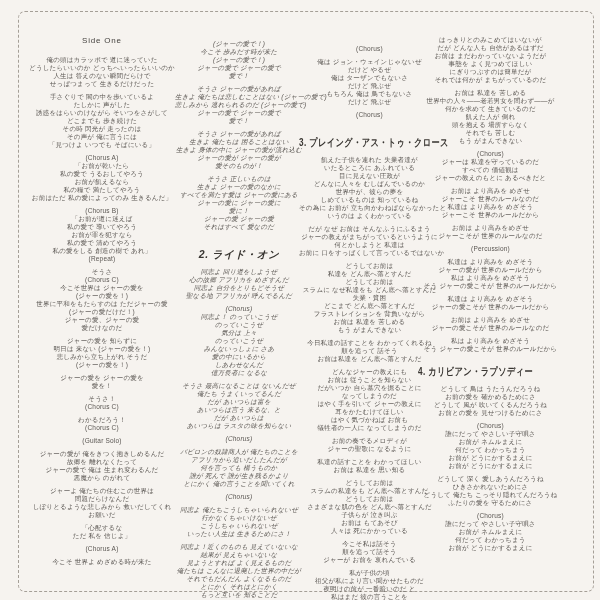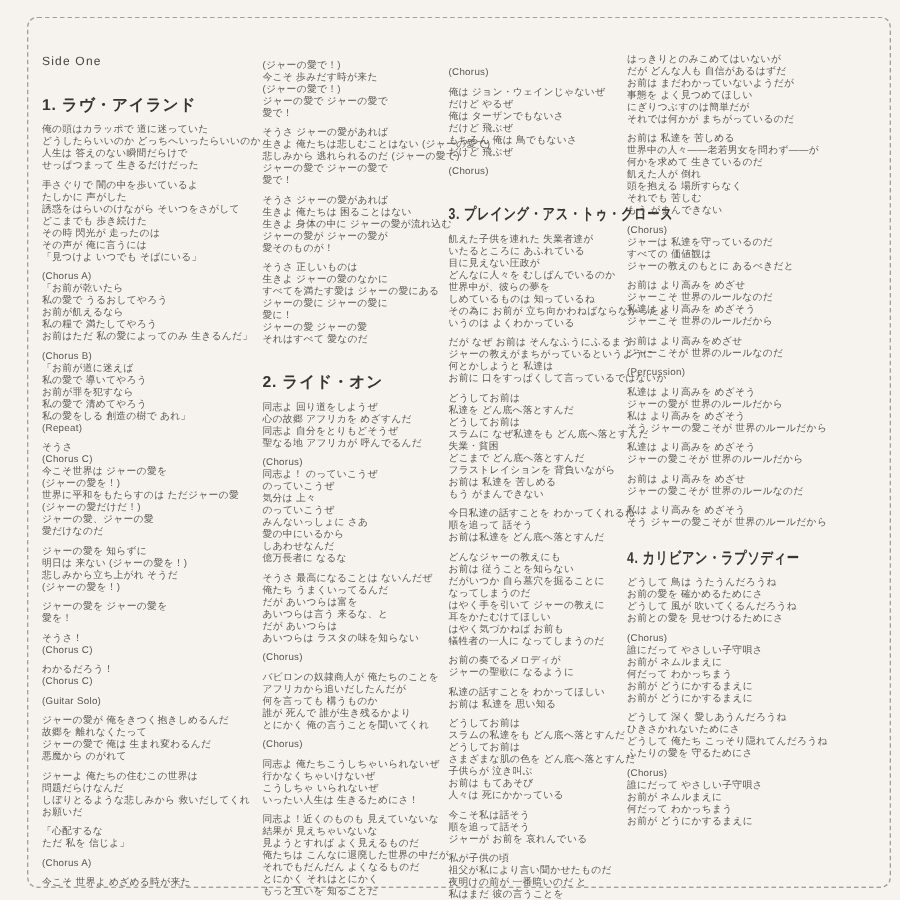--- a/index.html
+++ b/index.html
@@ -8,23 +8,23 @@
     background:#f7f4f0;
     font-family:"Liberation Sans",sans-serif;
     position:relative;overflow:hidden;
   }
   .paper{position:absolute;inset:0;background:#f6f3ef;}
   .frame{
     position:absolute;left:18px;top:11px;right:6px;bottom:8px;
     border:1.5px dashed #a59f97;border-radius:7px;
     pointer-events:none;
   }
-  .col{position:absolute;color:#56524e;}
+  .col{position:absolute;color:#56524e;text-align:center;}
   #col1{left:28px;top:36px;width:148px;}
-  #col2{left:175px;top:40px;width:128px;}
+  #col2{left:175px;top:40px;width:128px;font-style:italic;}
   #col3{left:299px;top:40px;width:141px;}
   #col4{left:418px;top:36px;width:145px;}
   .col-header{
     font-size:8px;line-height:9px;letter-spacing:.8px;
     color:#45423f;margin-bottom:6px;white-space:nowrap;
   }
   .song-title{
     display:block;font-size:10.5px;font-weight:bold;color:#383531;
     margin:7px 0 6px;white-space:nowrap;letter-spacing:.5px;
     transform-origin:left center;
@@ -37,21 +37,20 @@
   .line-gap{height:5px;}
 </style>
 </head>
 <body>
 
 <div class="paper">
   <div class="frame"></div>
   <div class="col" id="col1">
       <div class="col-header">Side One</div>
       <div class="line-gap"></div>
-      <div class="song-title">1. ラヴ・アイランド</div>
       <div class="lyric-line">俺の頭はカラッポで 道に迷っていた</div>
       <div class="lyric-line">どうしたらいいのか どっちへいったらいいのか</div>
       <div class="lyric-line">人生は 答えのない瞬間だらけで</div>
       <div class="lyric-line">せっぱつまって 生きるだけだった</div>
       <div class="line-gap"></div>
       <div class="lyric-line">手さぐりで 闇の中を歩いているよ</div>
       <div class="lyric-line">たしかに 声がした</div>
       <div class="lyric-line">誘惑をはらいのけながら そいつをさがして</div>
       <div class="lyric-line">どこまでも 歩き続けた</div>
       <div class="lyric-line">その時 閃光が 走ったのは</div>

